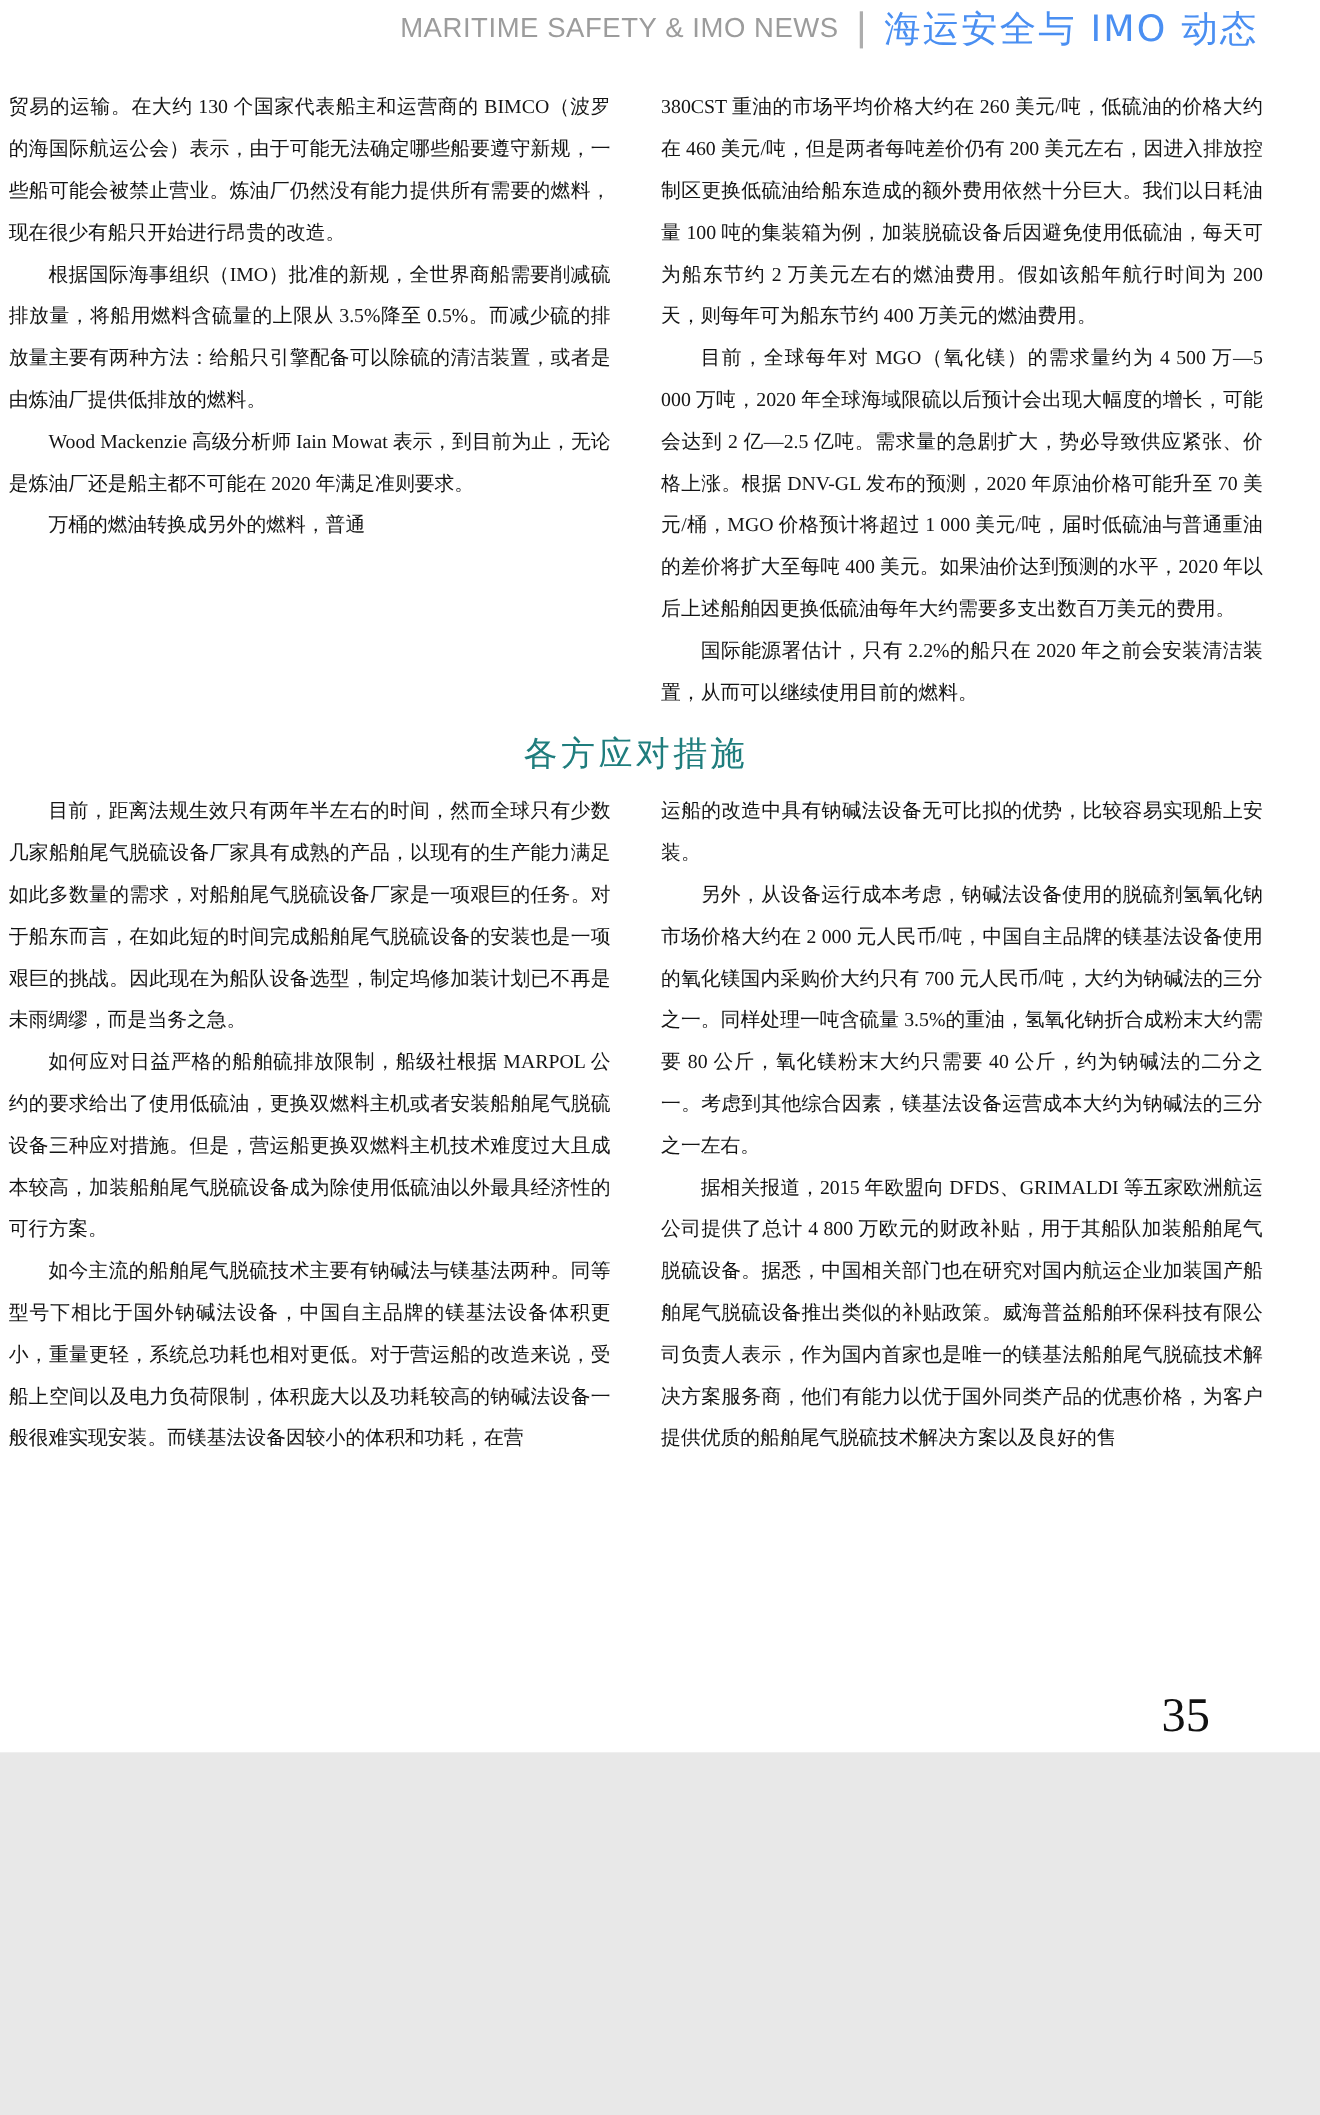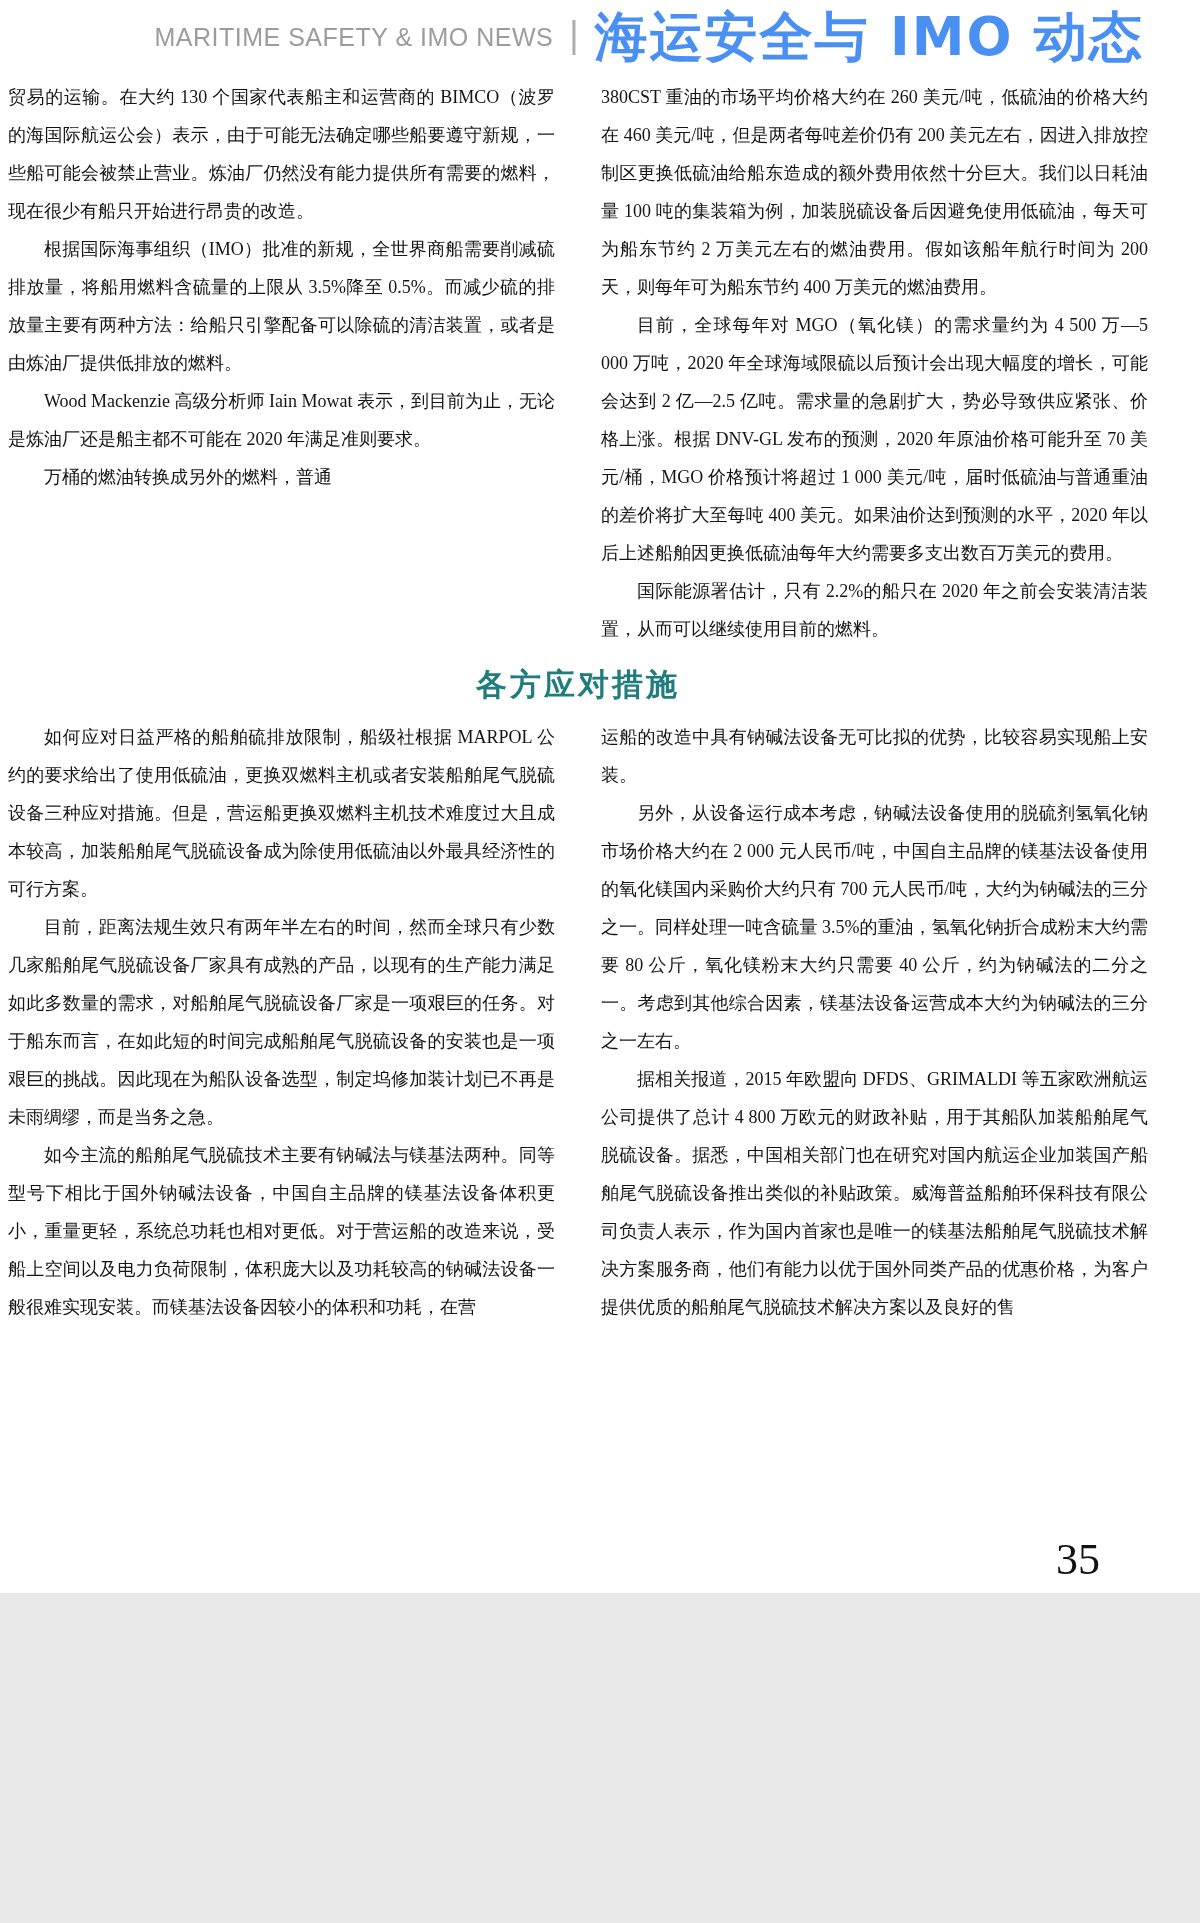--- a/index.html
+++ b/index.html
@@ -29,21 +29,21 @@
     white-space:nowrap;
   }
   .header-divider{
     font-family:"Liberation Sans","DejaVu Sans",sans-serif;
     font-size:36px;font-weight:300;line-height:1;
     color:#adadad;
     transform:translateY(-2px);
   }
   .header-cn{
     font-family:"DejaVu Sans","Liberation Sans",sans-serif;
-    font-weight:bold;font-size:53px;line-height:1.1;
+    font-weight:normal;font-size:33px;line-height:1.1;
     letter-spacing:2px;
     color:var(--title-blue);
     white-space:nowrap;
   }
   .content{
     position:absolute;top:78px;left:8px;right:52px;
   }
   .two-col{display:flex;gap:46px;}
   .col{flex:1;min-width:0;}
   p.para{
@@ -51,21 +51,21 @@
     font-size:18px;line-height:38px;
     text-align:justify;text-justify:inter-ideograph;
     color:var(--body-text);
     font-family:"Liberation Serif","DejaVu Serif",serif;
   }
   p.para.indent{text-indent:2em;}
   .section-heading{
     margin:16px 0 12px 0;
     text-align:center;
     font-family:"Liberation Sans","DejaVu Sans",sans-serif;
-    font-weight:bold;
+    font-weight:normal;
     font-size:31px;letter-spacing:3px;
     color:var(--heading-teal);
   }
   .page-number{
     position:absolute;right:100px;bottom:8px;
     font-family:"Liberation Serif","DejaVu Serif",serif;
     font-size:44px;color:#111;
   }
 </style>
 </head>
@@ -92,22 +92,22 @@
           <p class="para">380CST 重油的市场平均价格大约在 260 美元/吨，低硫油的价格大约在 460 美元/吨，但是两者每吨差价仍有 200 美元左右，因进入排放控制区更换低硫油给船东造成的额外费用依然十分巨大。我们以日耗油量 100 吨的集装箱为例，加装脱硫设备后因避免使用低硫油，每天可为船东节约 2 万美元左右的燃油费用。假如该船年航行时间为 200 天，则每年可为船东节约 400 万美元的燃油费用。</p>
           <p class="para indent">目前，全球每年对 MGO（氧化镁）的需求量约为 4 500 万—5 000 万吨，2020 年全球海域限硫以后预计会出现大幅度的增长，可能会达到 2 亿—2.5 亿吨。需求量的急剧扩大，势必导致供应紧张、价格上涨。根据 DNV-GL 发布的预测，2020 年原油价格可能升至 70 美元/桶，MGO 价格预计将超过 1 000 美元/吨，届时低硫油与普通重油的差价将扩大至每吨 400 美元。如果油价达到预测的水平，2020 年以后上述船舶因更换低硫油每年大约需要多支出数百万美元的费用。</p>
           <p class="para indent">国际能源署估计，只有 2.2%的船只在 2020 年之前会安装清洁装置，从而可以继续使用目前的燃料。</p>
         </div>
     </div>
 
     <h2 class="section-heading">各方应对措施</h2>
 
     <div class="two-col">
       <div class="col">
+          <p class="para indent">目前，距离法规生效只有两年半左右的时间，然而全球只有少数几家船舶尾气脱硫设备厂家具有成熟的产品，以现有的生产能力满足如此多数量的需求，对船舶尾气脱硫设备厂家是一项艰巨的任务。对于船东而言，在如此短的时间完成船舶尾气脱硫设备的安装也是一项艰巨的挑战。因此现在为船队设备选型，制定坞修加装计划已不再是未雨绸缪，而是当务之急。</p>
           <p class="para indent">如何应对日益严格的船舶硫排放限制，船级社根据 MARPOL 公约的要求给出了使用低硫油，更换双燃料主机或者安装船舶尾气脱硫设备三种应对措施。但是，营运船更换双燃料主机技术难度过大且成本较高，加装船舶尾气脱硫设备成为除使用低硫油以外最具经济性的可行方案。</p>
-          <p class="para indent">目前，距离法规生效只有两年半左右的时间，然而全球只有少数几家船舶尾气脱硫设备厂家具有成熟的产品，以现有的生产能力满足如此多数量的需求，对船舶尾气脱硫设备厂家是一项艰巨的任务。对于船东而言，在如此短的时间完成船舶尾气脱硫设备的安装也是一项艰巨的挑战。因此现在为船队设备选型，制定坞修加装计划已不再是未雨绸缪，而是当务之急。</p>
           <p class="para indent">如今主流的船舶尾气脱硫技术主要有钠碱法与镁基法两种。同等型号下相比于国外钠碱法设备，中国自主品牌的镁基法设备体积更小，重量更轻，系统总功耗也相对更低。对于营运船的改造来说，受船上空间以及电力负荷限制，体积庞大以及功耗较高的钠碱法设备一般很难实现安装。而镁基法设备因较小的体积和功耗，在营</p>
         </div>
       <div class="col">
           <p class="para">运船的改造中具有钠碱法设备无可比拟的优势，比较容易实现船上安装。</p>
           <p class="para indent">另外，从设备运行成本考虑，钠碱法设备使用的脱硫剂氢氧化钠市场价格大约在 2 000 元人民币/吨，中国自主品牌的镁基法设备使用的氧化镁国内采购价大约只有 700 元人民币/吨，大约为钠碱法的三分之一。同样处理一吨含硫量 3.5%的重油，氢氧化钠折合成粉末大约需要 80 公斤，氧化镁粉末大约只需要 40 公斤，约为钠碱法的二分之一。考虑到其他综合因素，镁基法设备运营成本大约为钠碱法的三分之一左右。</p>
           <p class="para indent">据相关报道，2015 年欧盟向 DFDS、GRIMALDI 等五家欧洲航运公司提供了总计 4 800 万欧元的财政补贴，用于其船队加装船舶尾气脱硫设备。据悉，中国相关部门也在研究对国内航运企业加装国产船舶尾气脱硫设备推出类似的补贴政策。威海普益船舶环保科技有限公司负责人表示，作为国内首家也是唯一的镁基法船舶尾气脱硫技术解决方案服务商，他们有能力以优于国外同类产品的优惠价格，为客户提供优质的船舶尾气脱硫技术解决方案以及良好的售</p>
         </div>
     </div>
 
   </main>

